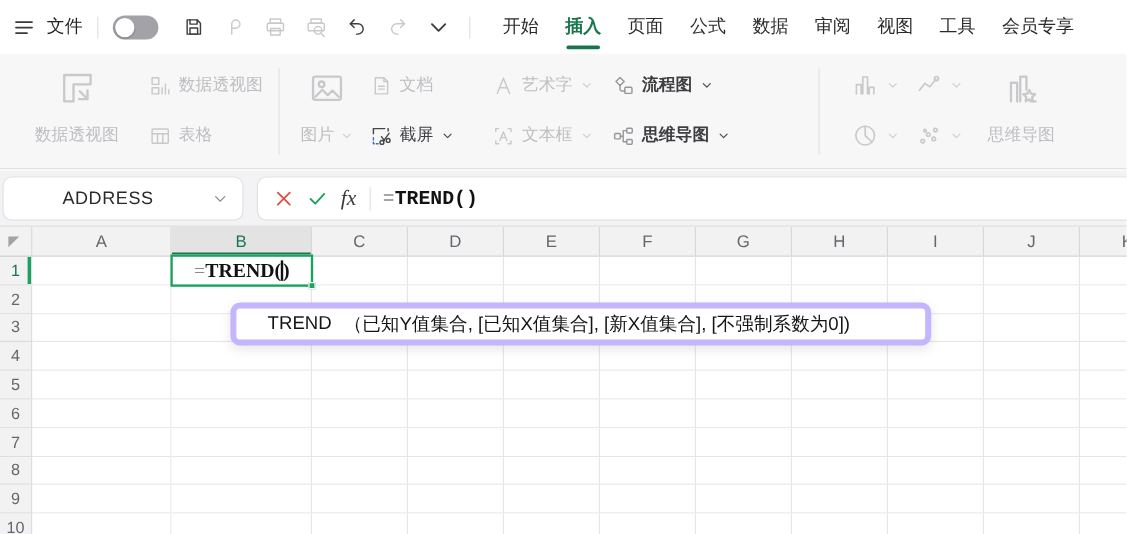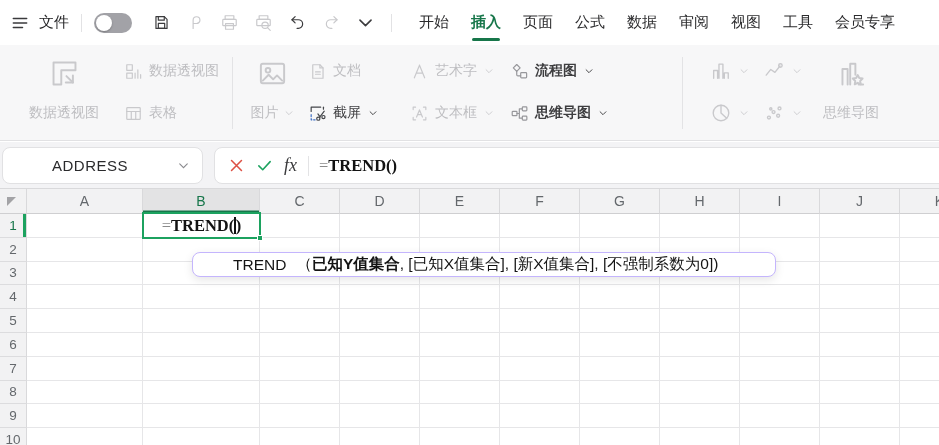--- a/index.html
+++ b/index.html
@@ -56,44 +56,44 @@
   .fbar{position:absolute;left:0;top:142px;width:100%;height:47px;background:#f3f3f5;border-bottom:1px solid #d9d9db}
   .namebox{position:absolute;left:2px;top:5px;width:201px;height:37px;background:#fff;border:1px solid #e1e1e3;border-radius:8px;display:flex;align-items:center}
   .namebox .nbtext{flex:1;text-align:center;font-size:15px;letter-spacing:.5px;color:#2a2a2c}
   .namebox .nbchev{width:13px;height:13px;color:#8a8a8e;margin-right:12px;display:inline-flex}
   .fxbox{position:absolute;left:214px;top:5px;width:733px;height:37px;background:#fff;border:1px solid #e1e1e3;border-radius:8px;display:flex;align-items:center;padding-left:13px}
   .fxbtn{display:inline-flex;width:17px;height:17px;margin-right:11px}
   .fxbtn.red{color:var(--red)}
   .fxbtn.grn{color:var(--sel)}
   .fxlabel{font-family:"Liberation Serif","DejaVu Serif",serif;font-style:italic;font-size:18px;color:#3a3a3c;margin-right:11px}
   .fdiv{width:1px;height:20px;background:#e3e3e5;margin-right:10px}
-  .formula-text{font-family:Liberation Serif, serif;font-size:16.5px;color:#121212;font-weight:bold}
+  .formula-text{font-family:Liberation Mono, monospace;font-size:16.5px;color:#121212;font-weight:bold}
   .formula-text .eq, .acell .eq{font-weight:normal;color:#8b8b8b}
 
   
   .grid{position:absolute;left:0;top:189px;width:100%;height:256px;overflow:hidden;background:#fff}
   .gh-row{display:flex;height:25px}
   .gh{flex:none;background:var(--hdr-bg);border-right:1px solid var(--hdr-line);border-bottom:1px solid #cfcfd1;color:var(--hdr-tx);font-size:14px;display:flex;align-items:center;justify-content:center;overflow:hidden}
   .gh.selcol{background:#e3e3e4;color:var(--green);box-shadow:inset 0 -2.5px 0 var(--green)}
   .corner{position:relative}
   .corner .tri{position:absolute;left:7px;top:8px;width:0;height:0;border-top:9px solid #a3a3a6;border-right:9px solid transparent}
   .g-row{display:flex;height:23.8px}
   .rh{flex:none;width:27px;background:var(--hdr-bg);border-right:1px solid var(--hdr-line);border-bottom:1px solid #dcdcde;color:var(--hdr-tx);font-size:13.5px;display:flex;align-items:center;justify-content:center}
   .rh.selrow{color:var(--green);box-shadow:inset -3px 0 0 var(--sel)}
   .gc{flex:none;background:#fff;border-right:1px solid var(--grid-line);border-bottom:1px solid var(--grid-line)}
 
   
   .acell{position:absolute;left:142px;top:212px;width:119px;height:27px;border:2px solid var(--sel);background:#fff;display:flex;align-items:center;justify-content:center;z-index:5;font-family:"Liberation Serif","DejaVu Serif",serif;font-size:16.5px;font-weight:bold;color:#121212}
   .caret{display:inline-block;width:1.5px;height:17px;background:#111;vertical-align:-3px}
   .fillhandle{position:absolute;right:-3.5px;bottom:-3.5px;width:6px;height:6px;background:var(--sel);border:1px solid #fff}
 
   
-  .tooltip{position:absolute;left:192px;top:252px;width:584px;height:25px;background:#fff;border:1px solid #c4b5fd;border-radius:8px;box-shadow:0 3px 10px rgba(0,0,0,.10);display:flex;align-items:center;padding-left:40px;z-index:6;font-size:15.5px;color:#141414;white-space:nowrap}
+  .tooltip{position:absolute;left:192px;top:252px;width:584px;height:36px;background:#fff;border:5px solid #c4b5fd;border-radius:8px;box-shadow:0 3px 10px rgba(0,0,0,.10);display:flex;align-items:center;padding-left:26px;z-index:6;font-size:15.5px;color:#141414;white-space:nowrap}
   .tooltip .fn{margin-right:10px}
-  .tooltip b{font-weight:bold}
+  .tooltip b{font-weight:normal}
 </style>
 </head>
 <body>
 
 <div class="app">
 
   <div class="titlebar">
     <span class="tb-ic menu-btn">
       <svg viewBox="0 0 24 24" fill="none" stroke="currentColor" stroke-width="1.8" stroke-linecap="round">
           <path d="M4 6.5h16M4 12h16M4 17.5h11"></path>

